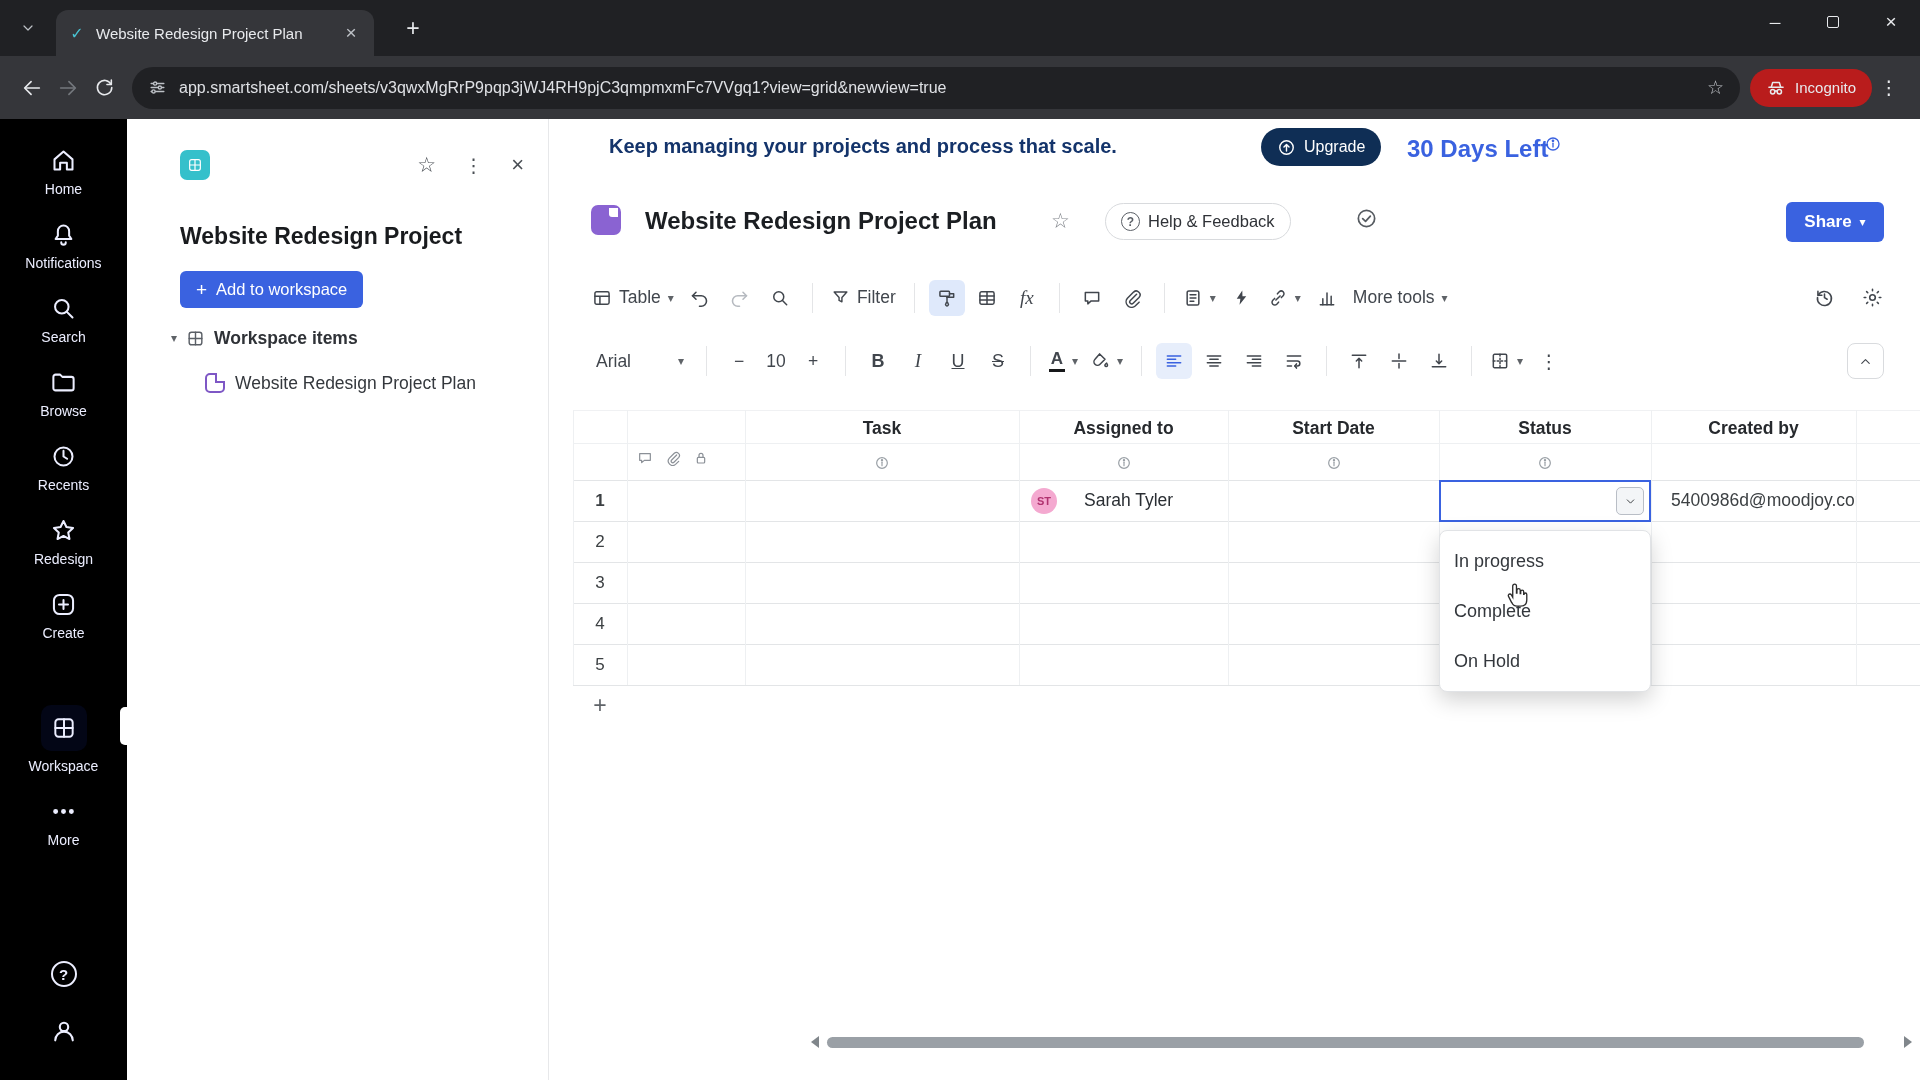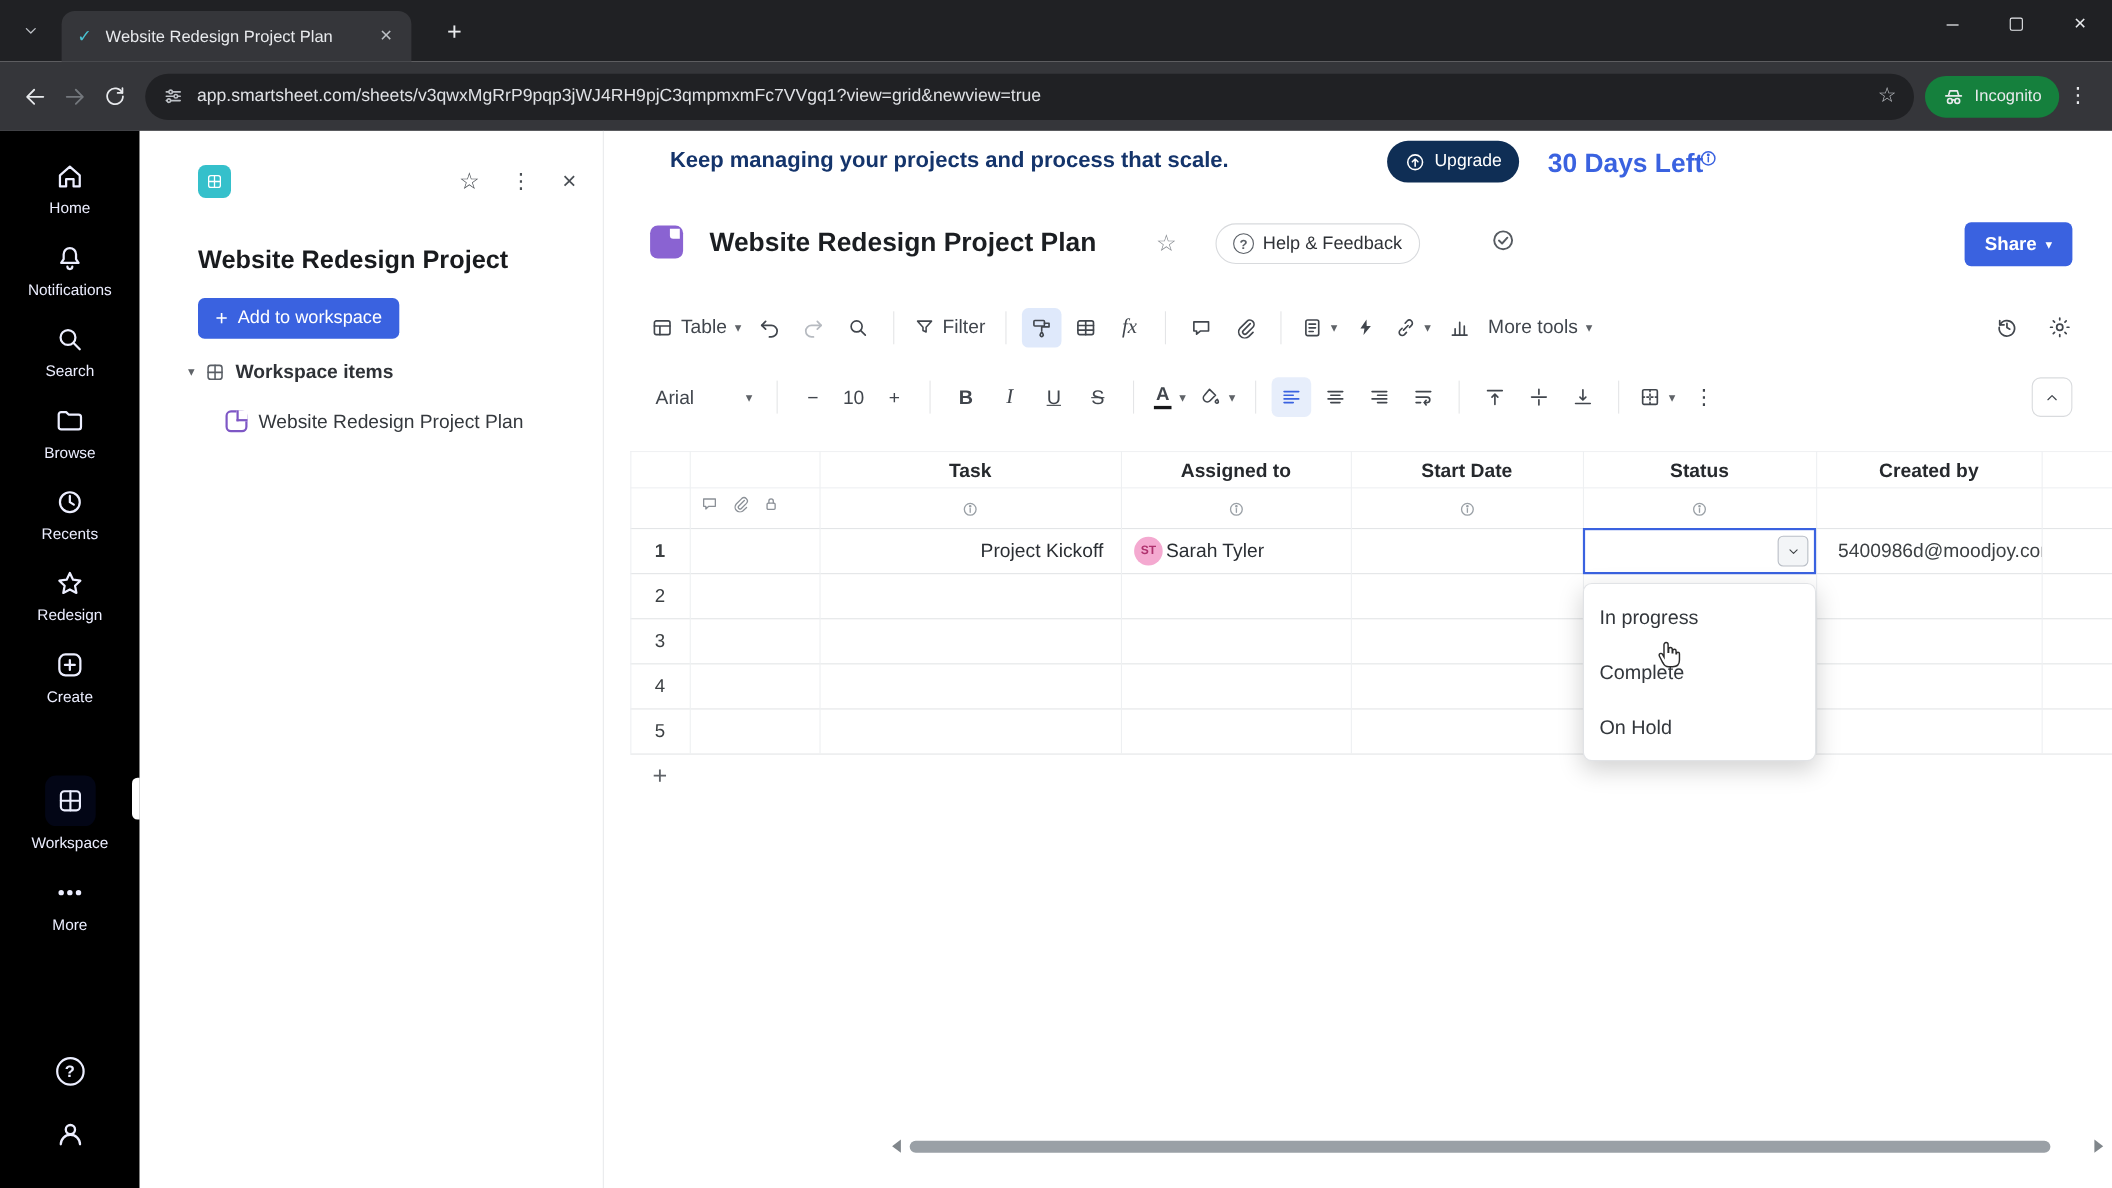--- a/index.html
+++ b/index.html
@@ -28,21 +28,21 @@
   .winbtn { width:58px; height:44px; color:#e8eaed; font-size:15px; }
   .winmax { width:12px; height:12px; border:1.6px solid #e8eaed; border-radius:2px; }
   .browser-toolbar { position:absolute; left:0; top:56px; right:0; height:63px; background:#35363a;
                      display:flex; align-items:center; padding:0 14px; }
   .navic { width:36px; height:36px; border-radius:50%; color:#e8eaed; flex:none; }
   .navic.dis { color:#74787d; }
   .urlbar { flex:1; height:42px; background:#202124; border-radius:21px; margin:0 10px;
             display:flex; align-items:center; padding:0 16px; gap:12px; }
   .url-text { flex:1; color:#dfe1e5; font-size:16px; white-space:nowrap; overflow:hidden; }
   .urlstar { color:#c0c4c9; font-size:19px; }
-  .incog { height:38px; background:#15803d; border-radius:19px; padding:0 16px; gap:9px;
+  .incog { height:38px; background:#b91c1c; border-radius:19px; padding:0 16px; gap:9px;
            color:#e8eaed; font-size:15px; display:flex; align-items:center; flex:none; }
   .menu-dots { width:34px; color:#e8eaed; font-size:19px; text-align:center; }
 
   
   .ss-sidebar { position:absolute; left:0; top:119px; width:127px; bottom:0; background:#000000;
                 color:#eceeff; display:flex; flex-direction:column; align-items:center; padding-top:28px; }
   .nav-item { width:100%; display:flex; flex-direction:column; align-items:center; gap:7px;
               margin-bottom:24px; font-size:14px; position:relative; }
   .nav-item .nico { width:27px; height:27px; }
   .nav-item.big-gap { margin-top:40px; }
@@ -605,22 +605,21 @@
           </svg>
         </div>
 
       <div class="rownum cc" style="top:70px; font-weight:bold;">1</div>
       <div class="rownum cc" style="top:111px;">2</div>
       <div class="rownum cc" style="top:152px;">3</div>
       <div class="rownum cc" style="top:193px;">4</div>
       <div class="rownum cc" style="top:234px;">5</div>
       <div class="add-row cc">+</div>
 
-      <div class="cell" style="left:172px; top:70px; width:274px; justify-content:flex-end; padding-right:16px;">Project Kickoff</div>
-      <div class="cell" style="left:446px; top:70px; width:209px; padding-left:12px; gap:3px;">
+      <div class="cell" style="left:446px; top:70px; width:209px; padding-left:12px; gap:27px;">
         <span class="avatar cc">ST</span>
         <span>Sarah Tyler</span>
       </div>
       <div class="cell" style="left:1078px; top:70px; width:205px; padding-left:20px; overflow:hidden; white-space:nowrap; color:#3c4043;">5400986d@moodjoy.com</div>
 
       <div class="sel-cell">
         <div class="dd-btn cc">
           <svg class="ic" width="13" height="13" viewBox="0 0 24 24">
               <path d="M6 9l6 6 6-6"></path>
             </svg>

